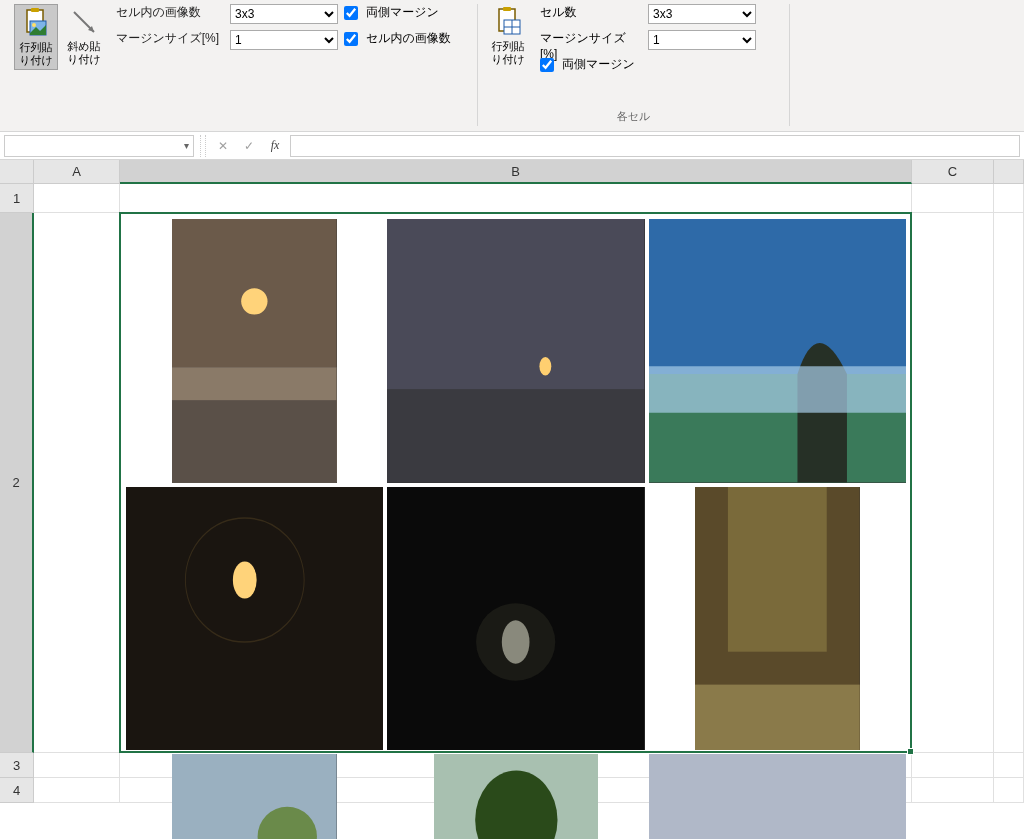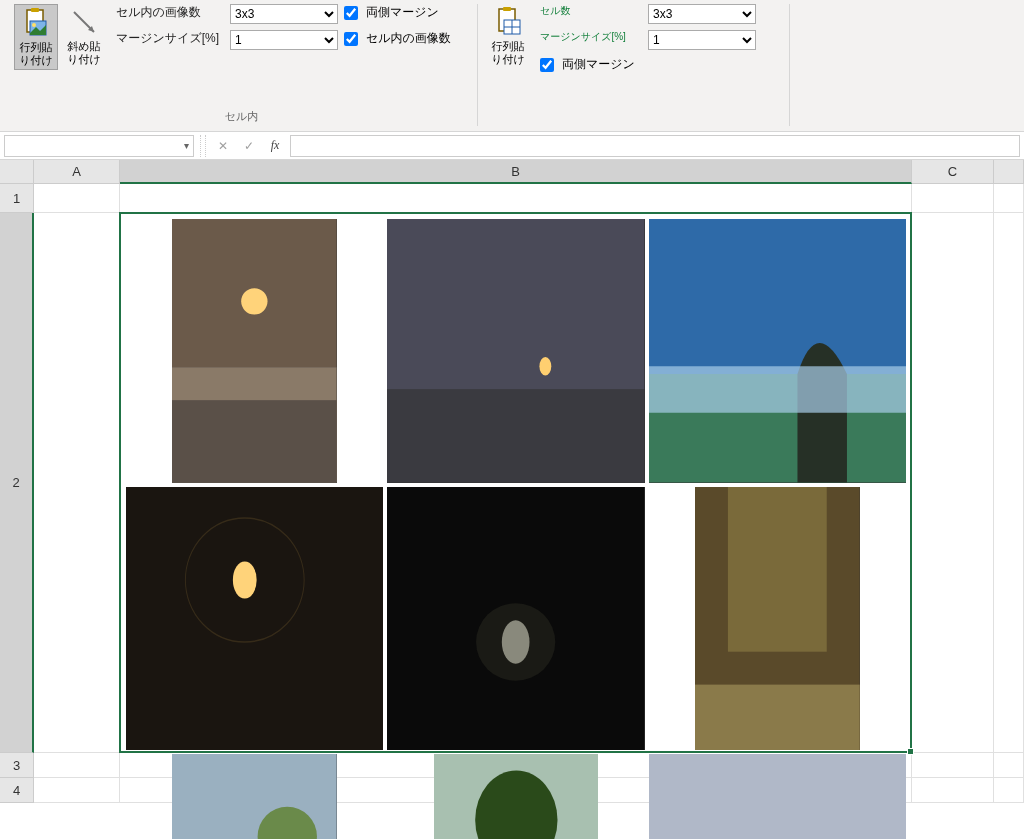--- a/index.html
+++ b/index.html
@@ -9,21 +9,21 @@
   .ribbon { background: #f3f2f1; border-bottom: 1px solid #d6d6d6; height: 132px; display: flex; align-items: flex-start; padding: 4px 6px 0 6px; }
   .ribbon-group { display: flex; flex-direction: column; align-items: center; border-right: 1px solid #d6d6d6; padding: 0 8px; height: 122px; position: relative; }
   .ribbon-group-label { position: absolute; bottom: 2px; left: 0; right: 0; text-align: center; color: #666; font-size: 11px; }
   .ribbon-row { display: flex; align-items: flex-start; gap: 4px; }
   .big-button { display: flex; flex-direction: column; align-items: center; width: 44px; padding: 2px; cursor: pointer; }
   .big-button.selected { background: #c9c9c9; border: 1px solid #a0a0a0; }
   .big-button .icon-wrap { width: 32px; height: 32px; display: flex; align-items: center; justify-content: center; }
   .big-button .lbl { font-size: 11px; text-align: center; line-height: 1.2; margin-top: 2px; }
   .form-row { display: flex; align-items: flex-start; gap: 6px; margin-bottom: 4px; height: 22px; }
   .form-label { width: 108px; font-size: 12px; color: #222; }
-  .form-label2 { width: 102px; font-size: 10px; color: #15803d; }
+  .form-label2 { width: 102px; font-size: 12px; color: #000000; }
   select.combo { width: 108px; height: 20px; font-size: 12px; border: 1px solid #ababab; background: #fff; }
   .chk { display: flex; align-items: center; gap: 8px; font-size: 12px; }
   input[type=checkbox] { width: 14px; height: 14px; }
 
   
   .formula-bar { display: flex; align-items: center; height: 28px; border-bottom: 1px solid #d6d6d6; background: #fff; padding: 2px 4px; gap: 4px; }
   .name-box { width: 190px; height: 22px; border: 1px solid #ccc; display: flex; align-items: center; justify-content: flex-end; padding-right: 4px; position: relative; }
   .name-box .dd { color: #666; font-size: 10px; }
   .fb-sep { width: 6px; height: 22px; border-left: 1px dotted #ccc; border-right: 1px dotted #ccc; margin: 0 2px; }
   .fb-btn { width: 22px; height: 22px; display: flex; align-items: center; justify-content: center; color: #a0a0a0; }
@@ -94,21 +94,20 @@
         <div class="form-row">
           <span class="form-label">マージンサイズ[%]</span>
           <select class="combo"><option>1</option></select>
           <label class="chk">
               <input type="checkbox" checked="" style="">
               <span>セル内の画像数</span>
             </label>
         </div>
       </div>
     </div>
-    <div class="ribbon-group-label">セル内</div>
   </div>
 
   <div class="ribbon-group" style="width:312px;">
     <div class="ribbon-row" style="width:100%; align-items:flex-start;">
       <div class="big-button">
         <div class="icon-wrap">
           <svg viewBox="0 0 32 32">
               <rect x="7" y="3" width="16" height="22" fill="#fff" stroke="#7a5c00" stroke-width="1.5"></rect>
               <rect x="11" y="1" width="8" height="4" rx="1" fill="#c9a000"></rect>
               <rect x="12" y="14" width="16" height="14" fill="#fff" stroke="#1e5aa8"></rect>
@@ -129,20 +128,21 @@
           <select class="combo"><option>1</option></select>
         </div>
         <div class="form-row">
           <label class="chk">
               <input type="checkbox" checked="" style="">
               <span>両側マージン</span>
             </label>
         </div>
       </div>
     </div>
+    <div class="ribbon-group-label">各セル</div>
   </div>
 </div>
 
 <div class="formula-bar">
   <div class="name-box">
     <span></span>
     <span class="dd">▾</span>
   </div>
   <div class="fb-sep"></div>
   <div class="fb-btn">

